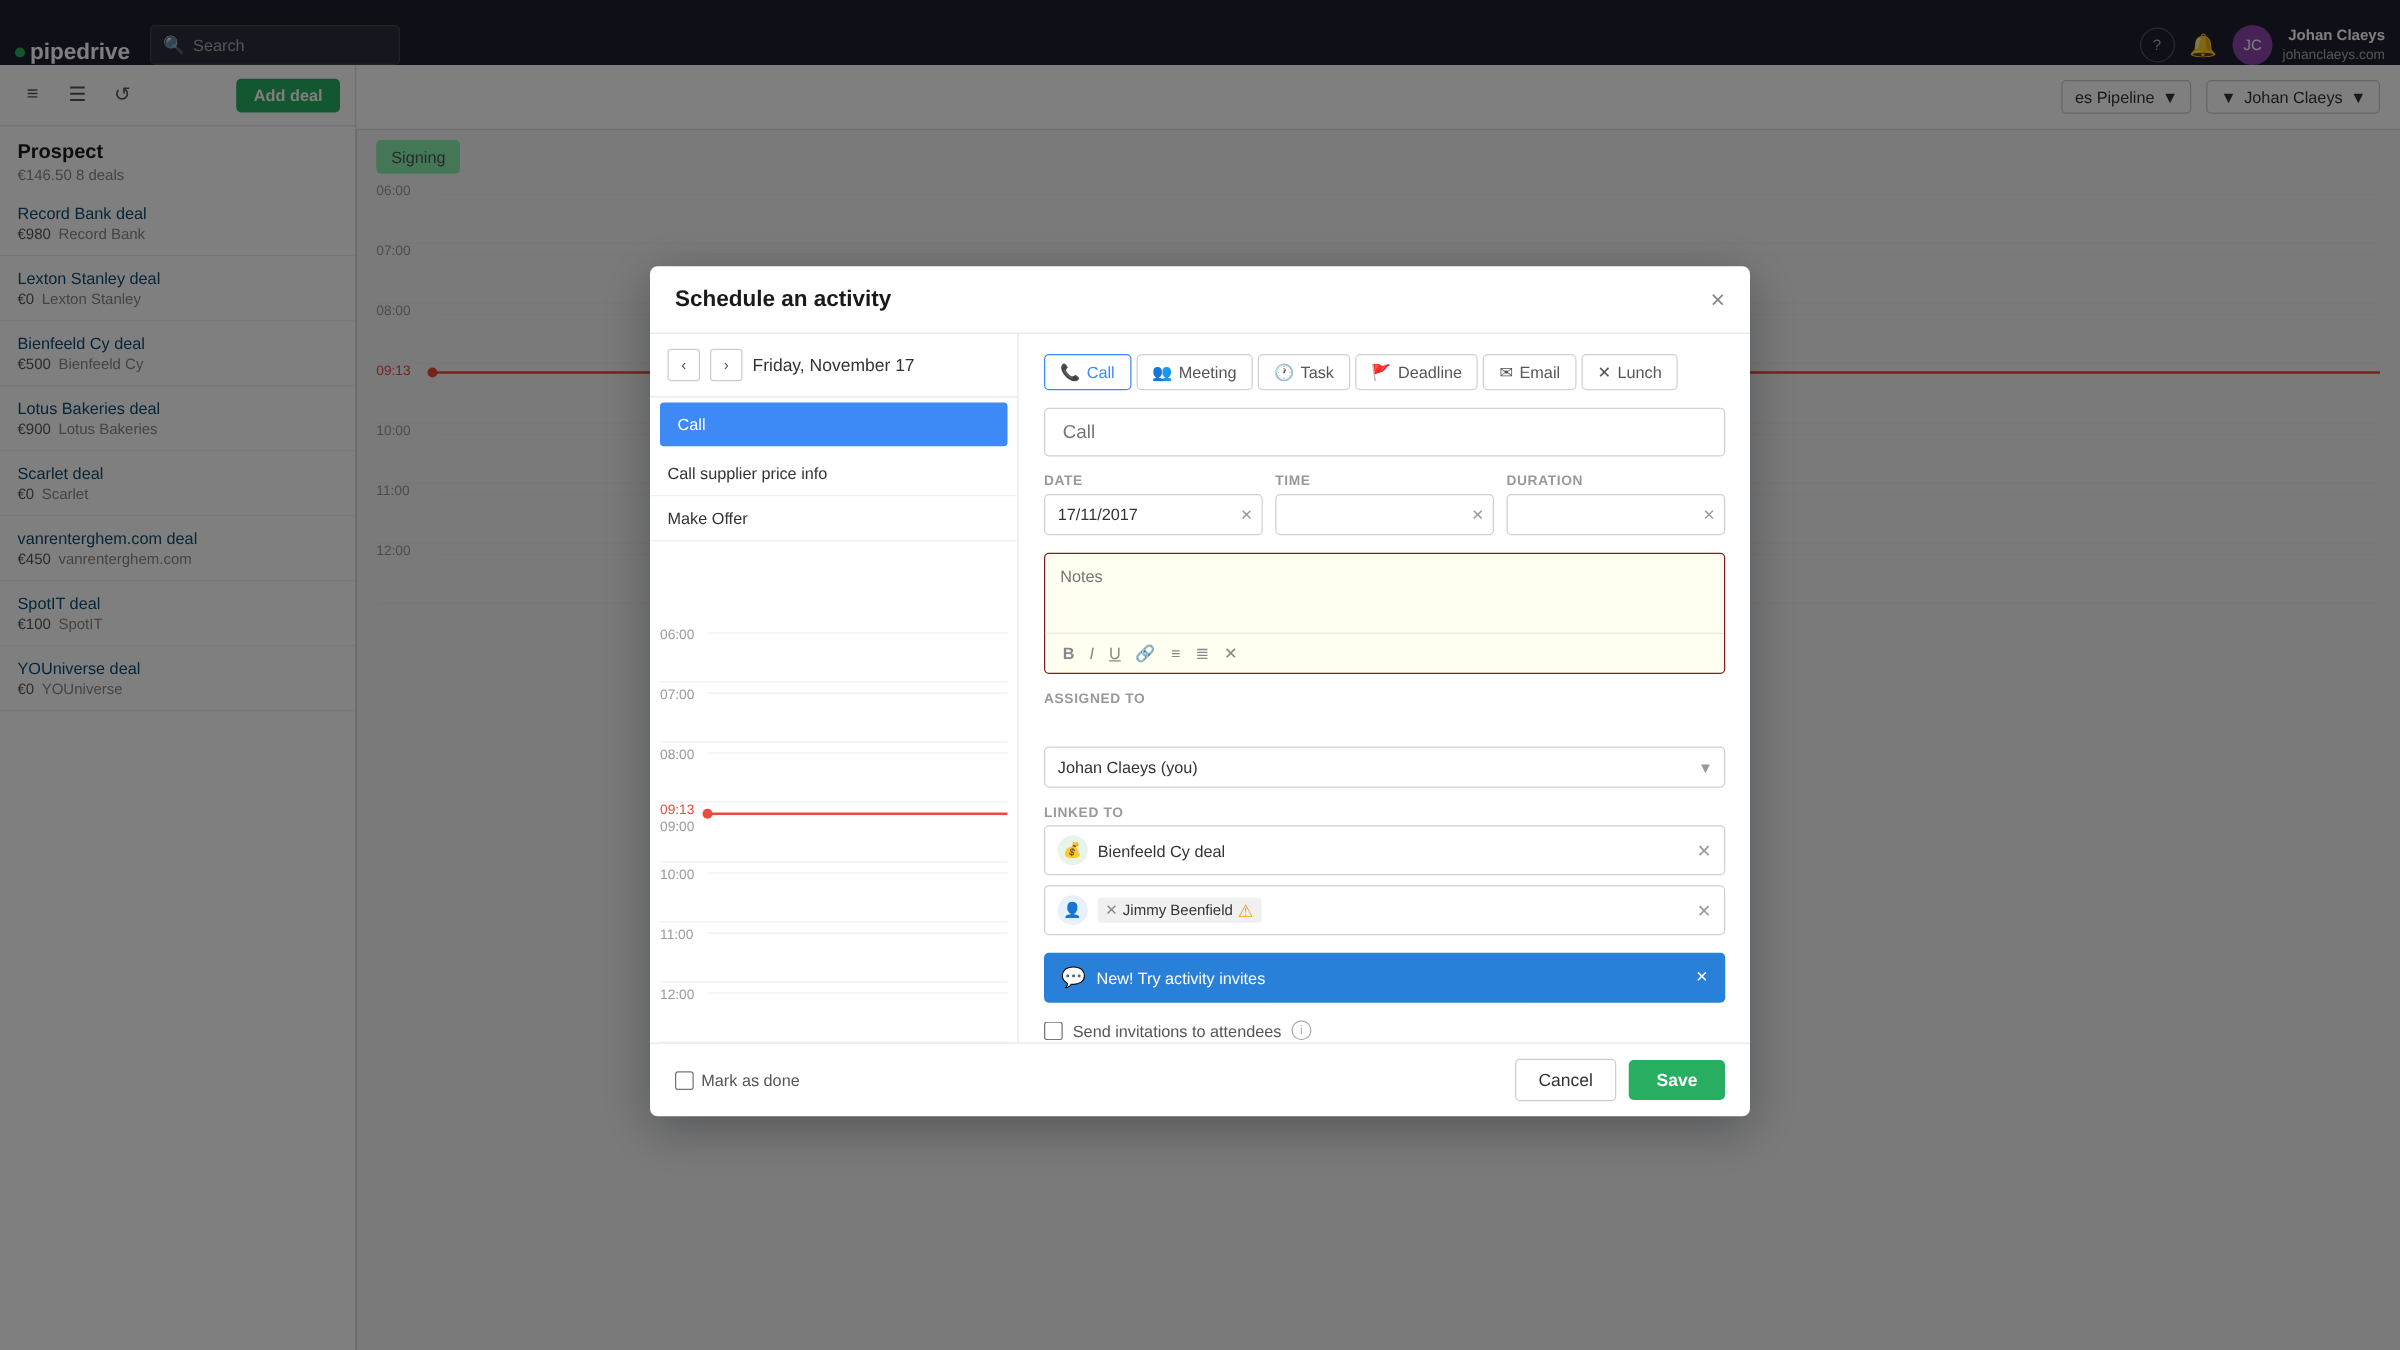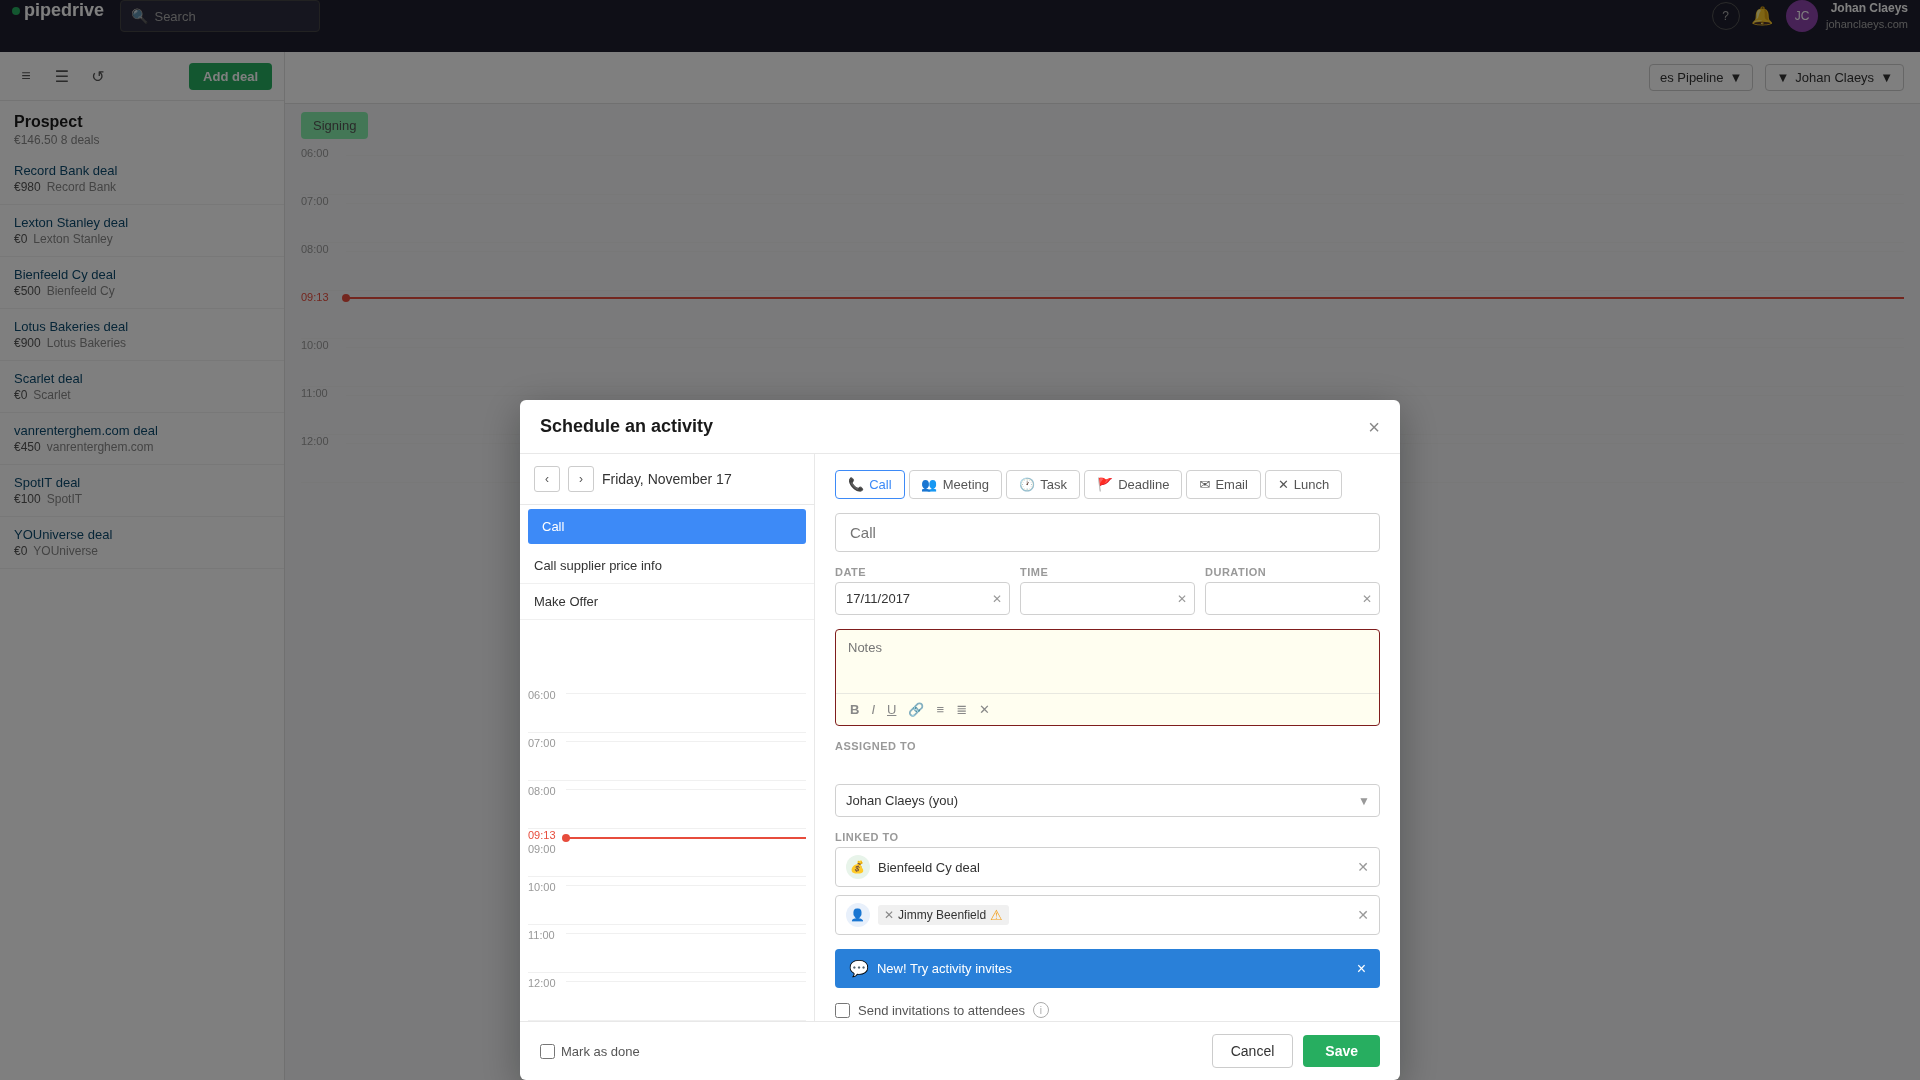--- a/index.html
+++ b/index.html
@@ -1,21 +1,21 @@
 <!DOCTYPE html>
 <html><head>
   <meta charset="utf-8">
   <style>
     * { box-sizing: border-box; margin: 0; padding: 0; }
     body { font-family: -apple-system, BlinkMacSystemFont, 'Segoe UI', sans-serif; font-size: 14px; background: #1a1a2e; overflow: hidden; }
 
     
     .topbar {
       position: fixed; top: 0; left: 0; right: 0; height: 52px;
-      background: #1f1f2e; display: flex; align-items: flex-start; z-index: 100;
+      background: #1f1f2e; display: flex; align-items: flex-end; z-index: 100;
       padding: 0 12px; gap: 8px;
     }
     .logo { color: #fff; font-size: 18px; font-weight: bold; margin-right: 8px; display: flex; align-items: center; gap: 4px; }
     .logo-dot { width: 8px; height: 8px; background: #27ae60; border-radius: 50%; }
     .search-bar {
       background: #2d2d3f; border: 1px solid #444; border-radius: 4px;
       display: flex; align-items: center; padding: 0 10px; gap: 6px;
       width: 200px; height: 32px; color: #aaa;
     }
     .topbar-right { margin-left: auto; display: flex; align-items: center; gap: 12px; color: #ccc; }
@@ -53,21 +53,21 @@
     .pipeline-select, .user-select {
       border: 1px solid #ccc; border-radius: 4px; padding: 5px 10px;
       font-size: 13px; background: #fff; color: #333; cursor: pointer;
       display: flex; align-items: center; gap: 6px;
     }
 
     
     .overlay {
       position: fixed; top: 0; left: 0; right: 0; bottom: 0;
       background: rgba(0,0,0,0.5); z-index: 200;
-      display: flex; align-items: flex-end; justify-content: center;
+      display: flex; align-items: center; justify-content: center;
       padding-top: 26px;
     }
 
     
     .modal {
       background: #fff; border-radius: 6px; width: 880px; max-height: 680px;
       box-shadow: 0 10px 40px rgba(0,0,0,0.3); display: flex; flex-direction: column;
     }
     .modal-header {
       display: flex; align-items: center; justify-content: space-between;

